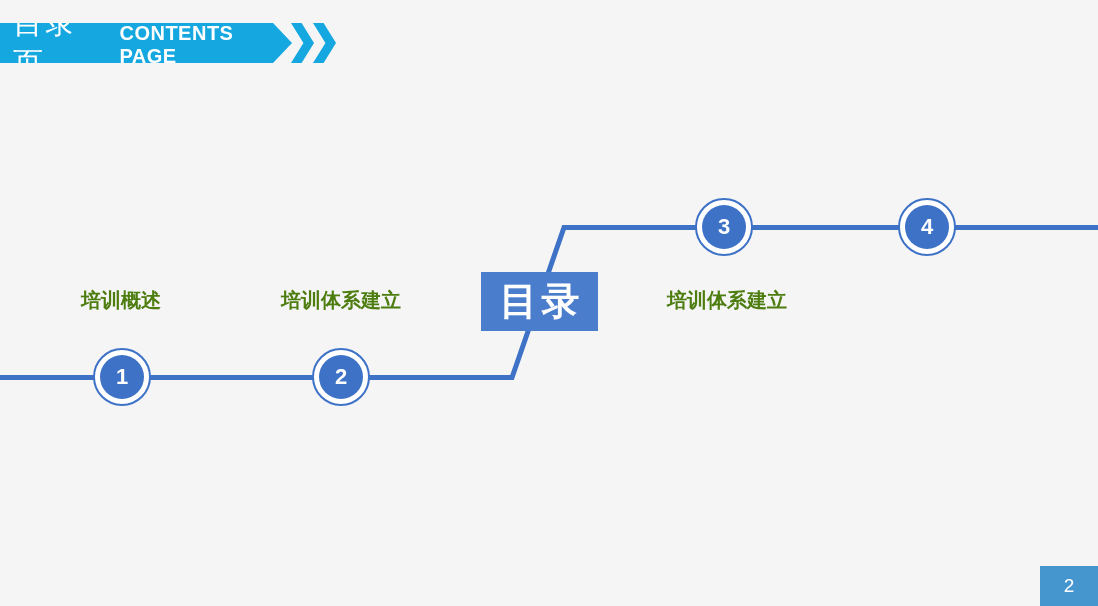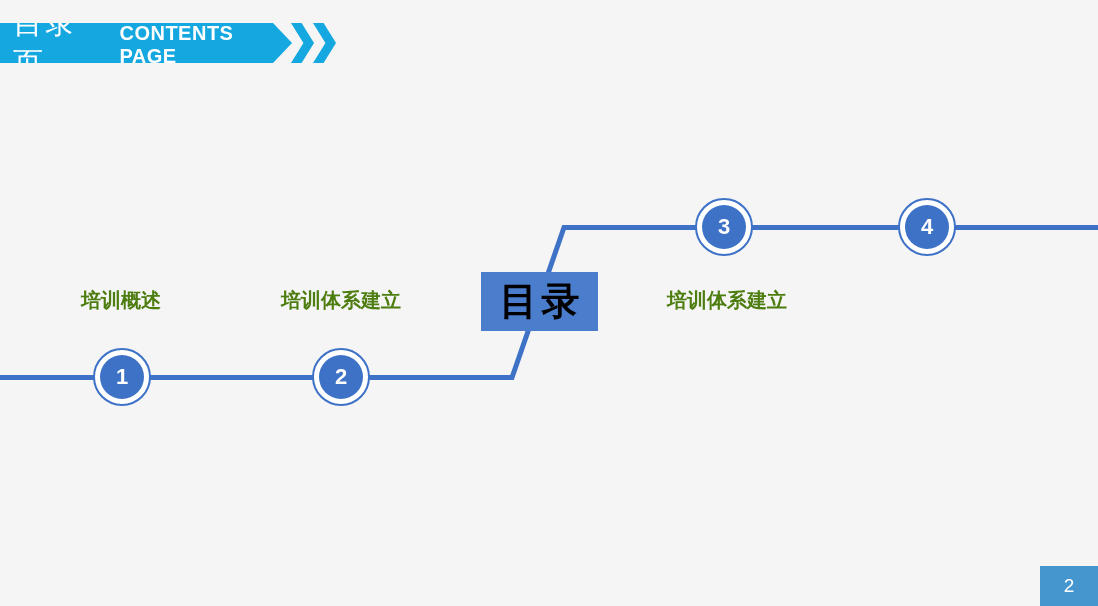--- a/index.html
+++ b/index.html
@@ -104,21 +104,21 @@
   .label-2 { left: 341px; }
   .label-3 { left: 727px; }
   .label-4 { left: 931px; }
 
   
   .center-box {
     position: absolute;
     left: 481px; top: 272px;
     width: 117px; height: 59px;
     background: #4A7DCC;
-    color: #000000;
+    color: #ffffff;
     font-size: 38px;
     font-weight: 700;
     letter-spacing: 4px;
     display: flex;
     align-items: center;
     justify-content: center;
     padding-left: 4px;
   }
 
   

